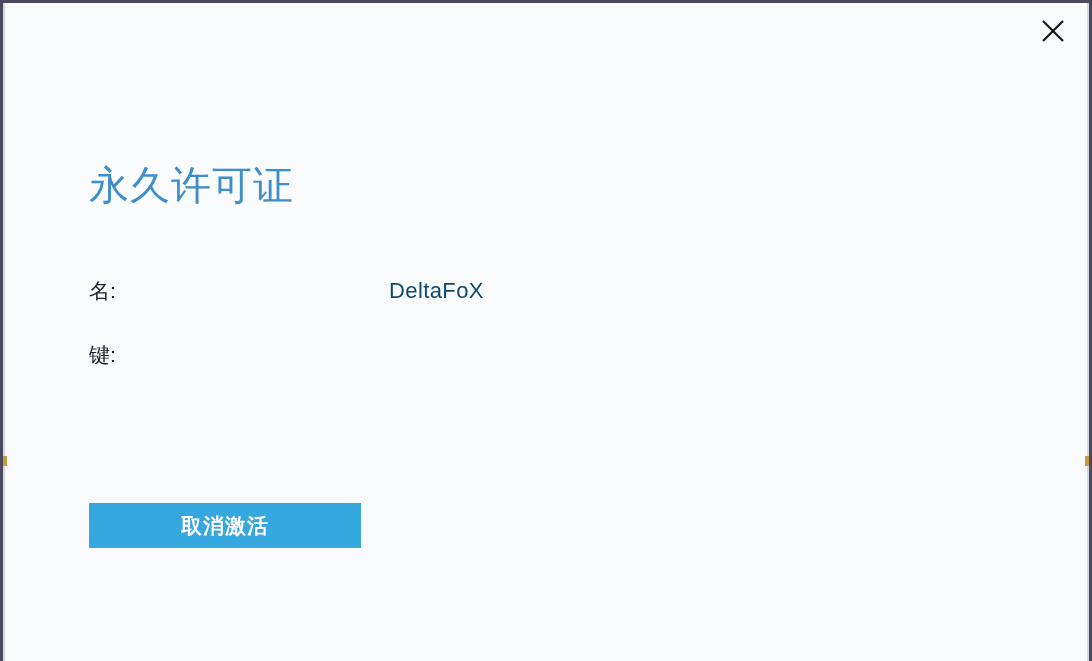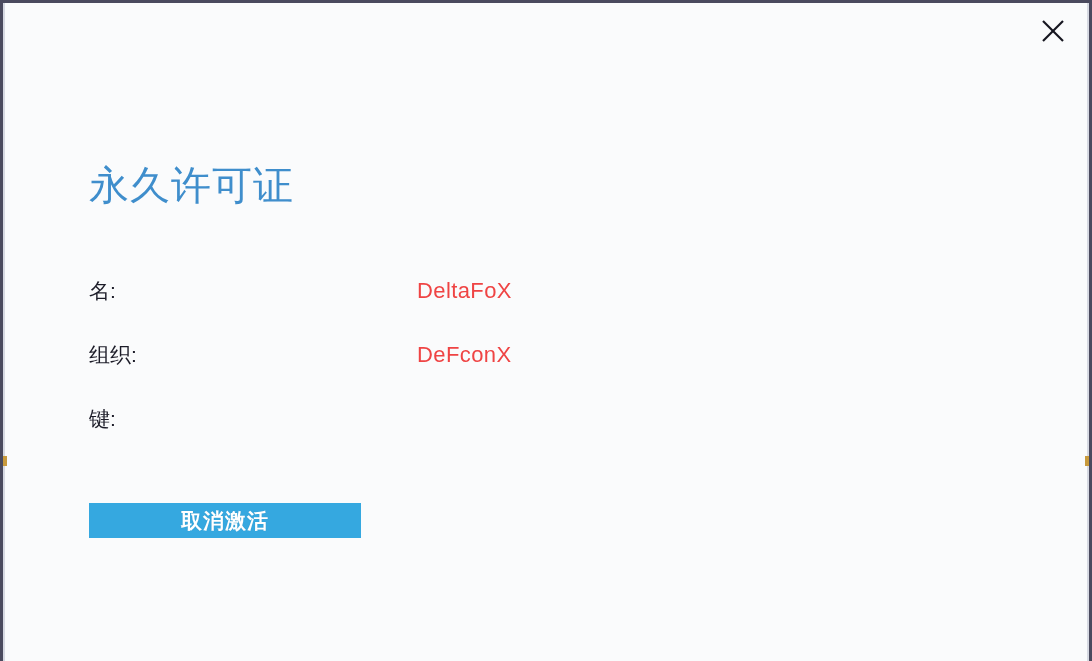--- a/index.html
+++ b/index.html
@@ -98,35 +98,35 @@
     left: 0;
     top: 0;
     font-size: 21px;
     color: #1c1c28;
     white-space: nowrap;
     line-height: 1.2;
   }
 
   .info-value {
     position: absolute;
-    left: 328px;
+    left: 300px;
     top: 0;
     font-size: 22px;
-    color: #ef4444;
+    color: #0c4a6e;
     white-space: nowrap;
     line-height: 1.2;
     letter-spacing: 0.4px;
   }
 
   .deactivate-button {
     position: absolute;
     left: 0;
     top: 483px;
     width: 272px;
-    height: 35px;
+    height: 45px;
     background: #35a8e0;
     color: #ffffff;
     font-size: 21px;
     font-weight: bold;
     border: 0;
     padding: 0;
     cursor: pointer;
     display: flex;
     align-items: center;
     justify-content: center;
@@ -159,24 +159,20 @@
 
     <div class="page-title">永久许可证</div>
 
     <div class="info-table">
 
       <div class="info-row">
         <span class="info-label">名:</span>
         <span class="info-value">DeltaFoX</span>
       </div>
 
-      <div class="info-row">
-        <span class="info-label">组织:</span>
-        <span class="info-value">DeFconX</span>
-      </div>
 
       <div class="info-row">
         <span class="info-label">键:</span>
       </div>
 
     </div>
 
     <button class="deactivate-button">取消激活</button>
 
   </div>

